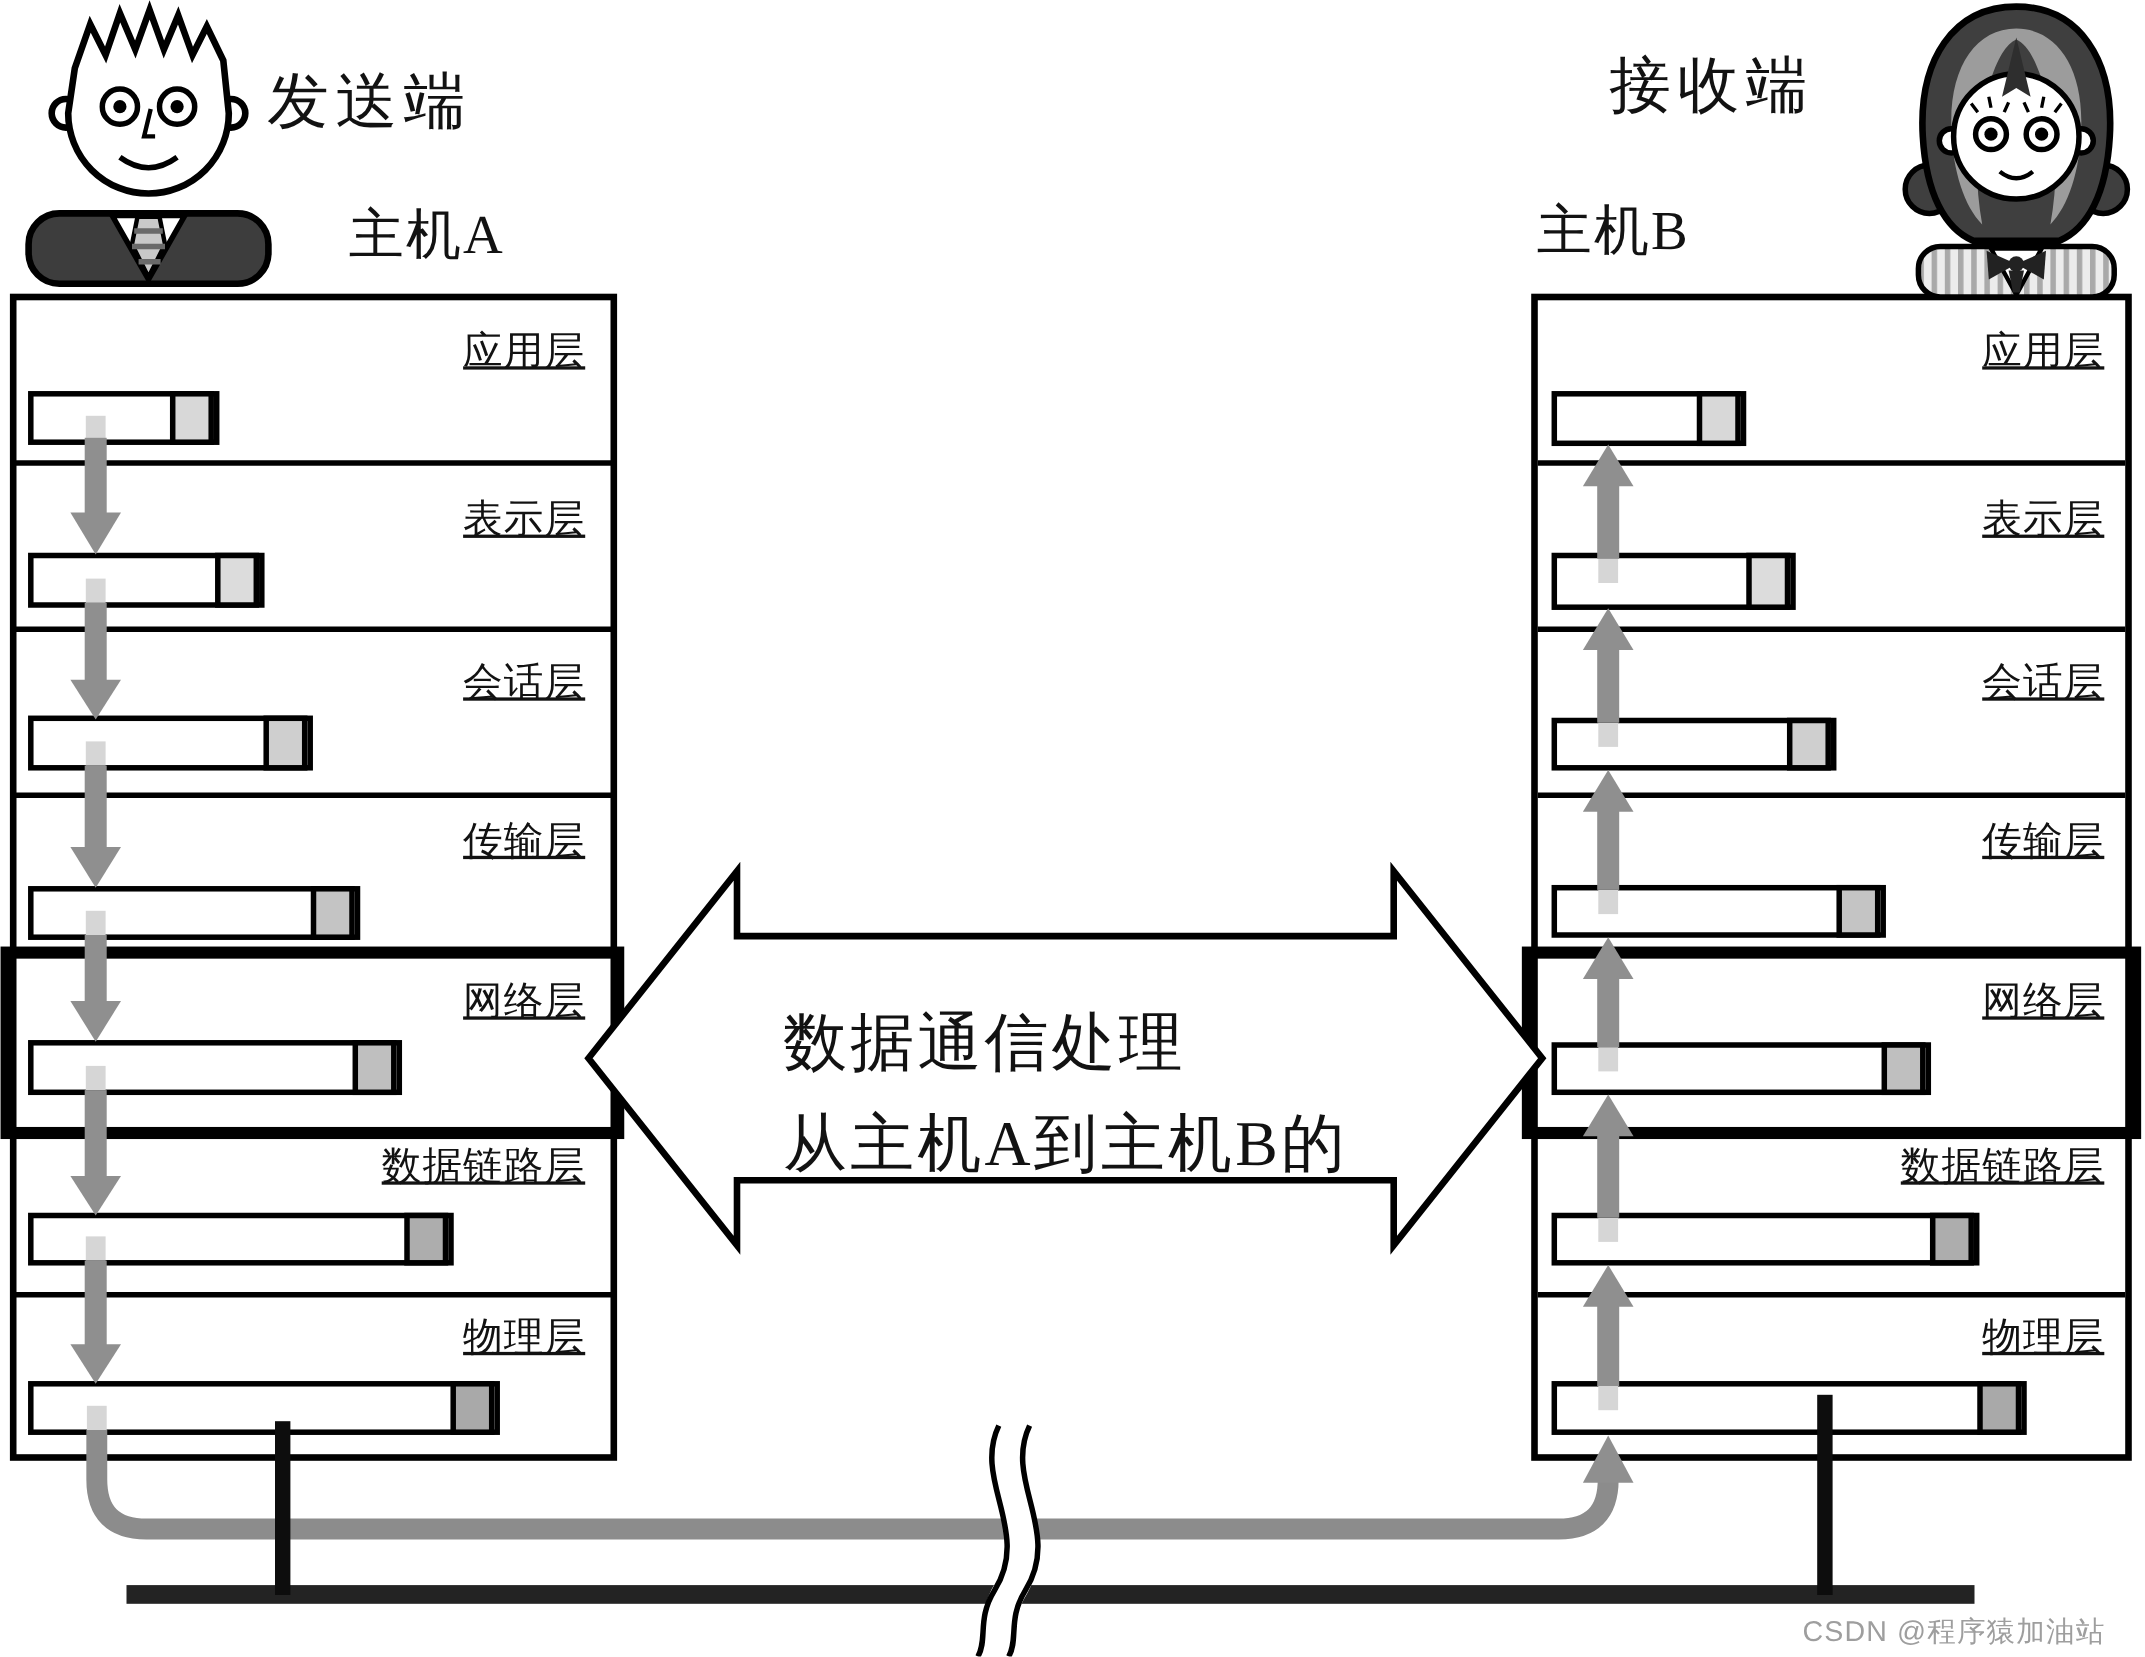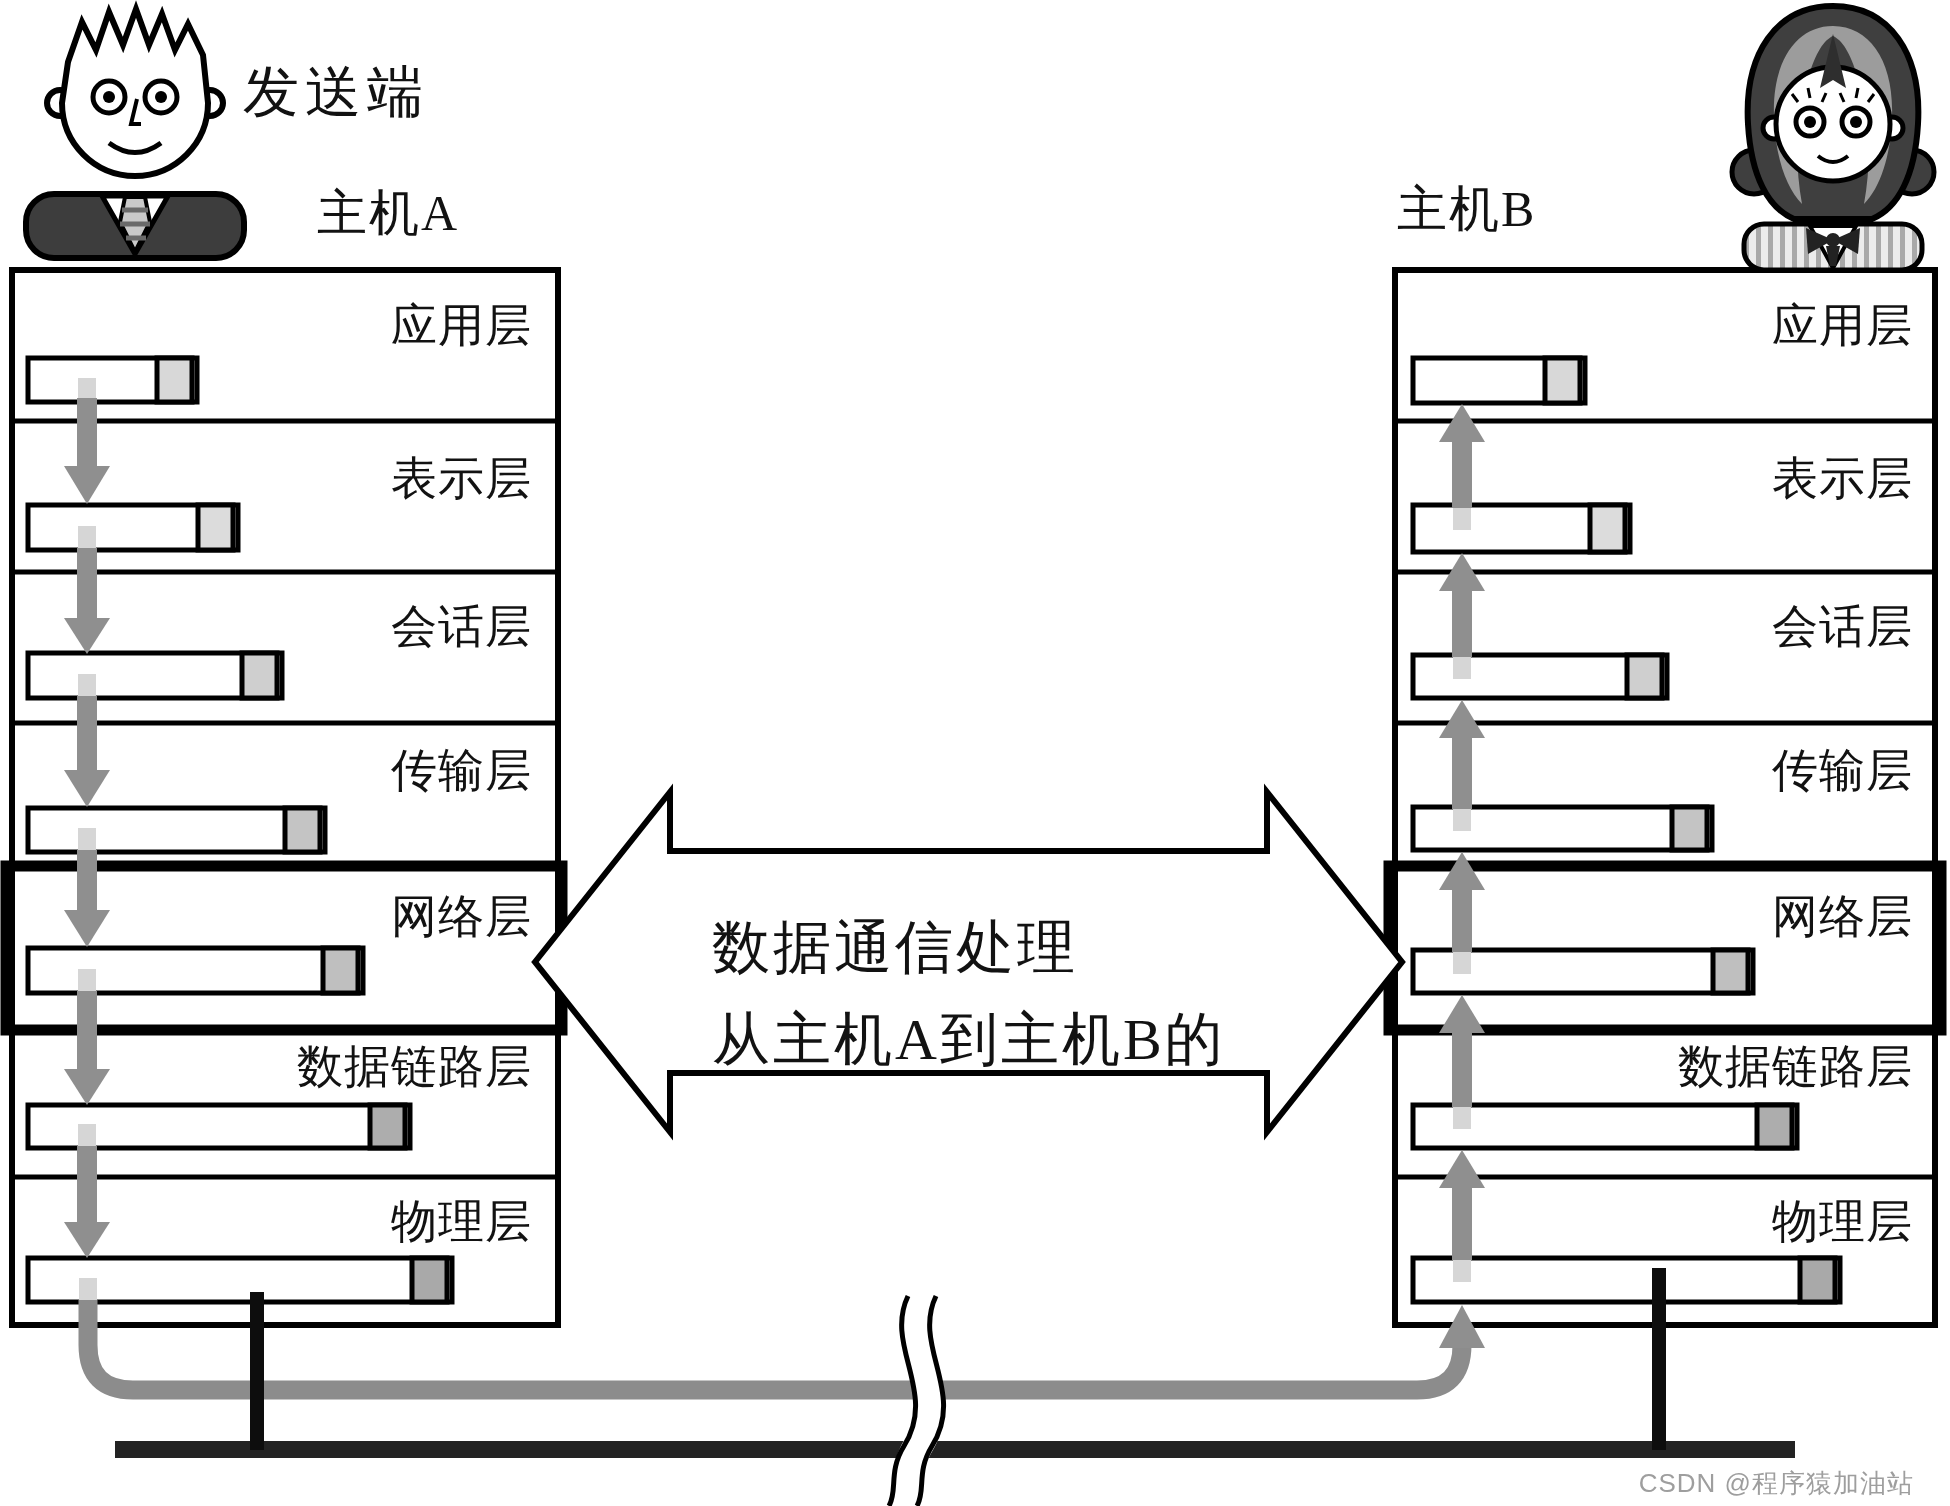--- a/index.html
+++ b/index.html
@@ -3,21 +3,21 @@
 <meta charset="utf-8">
 <style>
   html,body{margin:0;padding:0;background:#ffffff;}
   body{width:1950px;height:1506px;position:relative;overflow:hidden;
        font-family:"Liberation Serif","DejaVu Serif",serif;}
   #stage{position:absolute;left:0;top:0;width:1950px;height:1506px;}
   #diagram-svg{position:absolute;left:0;top:0;z-index:1;}
   .txt{position:absolute;z-index:2;color:#121212;white-space:nowrap;}
   .role{font-size:56px;letter-spacing:6px;}
   .host{font-size:50px;letter-spacing:2px;}
-  .layer-label{font-size:46px;letter-spacing:1px;text-align:left;}
+  .layer-label{font-size:36px;letter-spacing:1px;text-align:left;text-decoration:underline;}
   .layer-a{right:1418px;}
   .layer-b{right:37px;}
   #center-arrow-text{left:712px;top:902px;font-size:58px;line-height:92px;
        letter-spacing:3px;z-index:3;}
   #watermark{right:36px;top:1466px;font-size:26px;color:#9e9e9e;
        font-family:"Liberation Sans","DejaVu Sans",sans-serif;letter-spacing:1px;}
 </style>
 </head>
 <body>
 
@@ -187,20 +187,21 @@
     <polygon points="113,268 90,226 136,226" fill="#ffffff" stroke="#000" stroke-width="4"></polygon>
     <polygon points="113,240 86,228 88,254" fill="#222222"></polygon>
     <polygon points="113,240 140,228 138,254" fill="#222222"></polygon>
     <polygon points="106,246 120,246 116,266 110,266" fill="#222222"></polygon>
     <circle cx="113" cy="240" r="7" fill="#222222"></circle>
   </g>
 </svg>
 
   <div class="txt role" style="left:243px;top:55px">发送端</div>
   <div class="txt host" style="left:317px;top:180px">主机A</div>
+  <div class="txt role" style="left:1463px;top:40px">接收端</div>
   <div class="txt host" style="left:1397px;top:176px">主机B</div>
 
   <div class="txt layer-label layer-a" style="top:295px">应用层</div>
   <div class="txt layer-label layer-a" style="top:448px">表示层</div>
   <div class="txt layer-label layer-a" style="top:596px">会话层</div>
   <div class="txt layer-label layer-a" style="top:740px">传输层</div>
   <div class="txt layer-label layer-a" style="top:886px">网络层</div>
   <div class="txt layer-label layer-a" style="top:1036px">数据链路层</div>
   <div class="txt layer-label layer-a" style="top:1191px">物理层</div>
 

